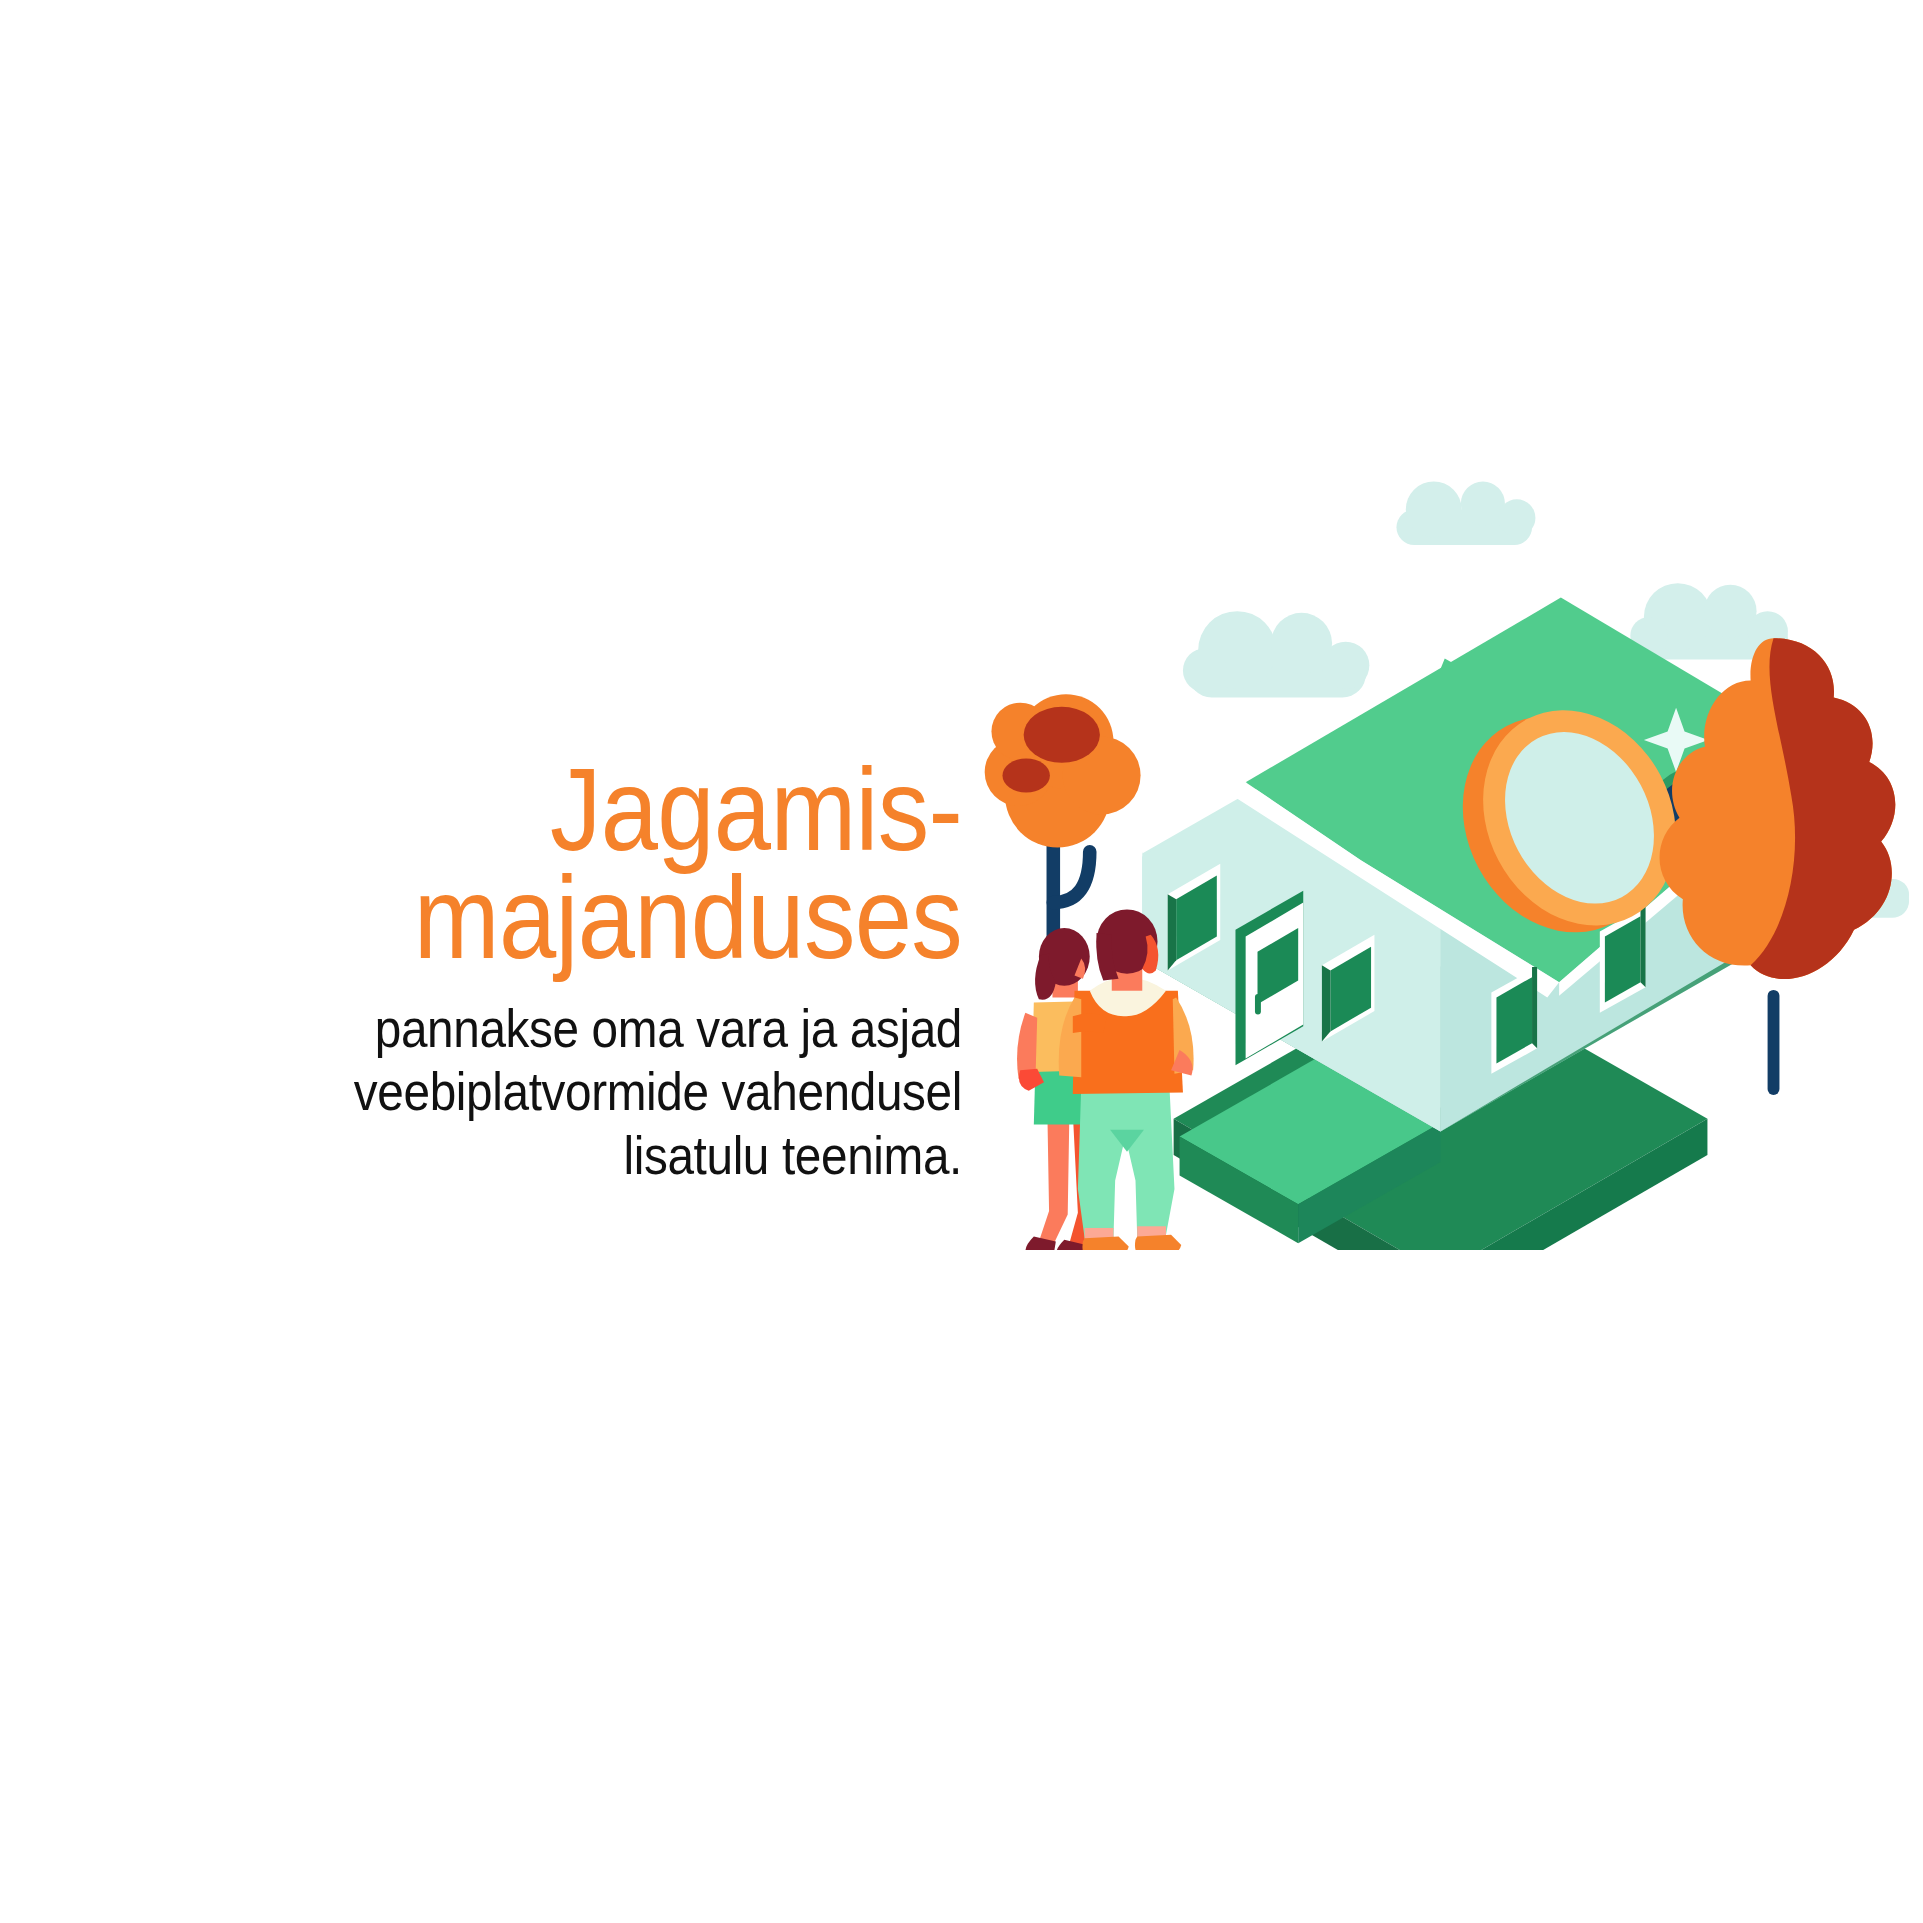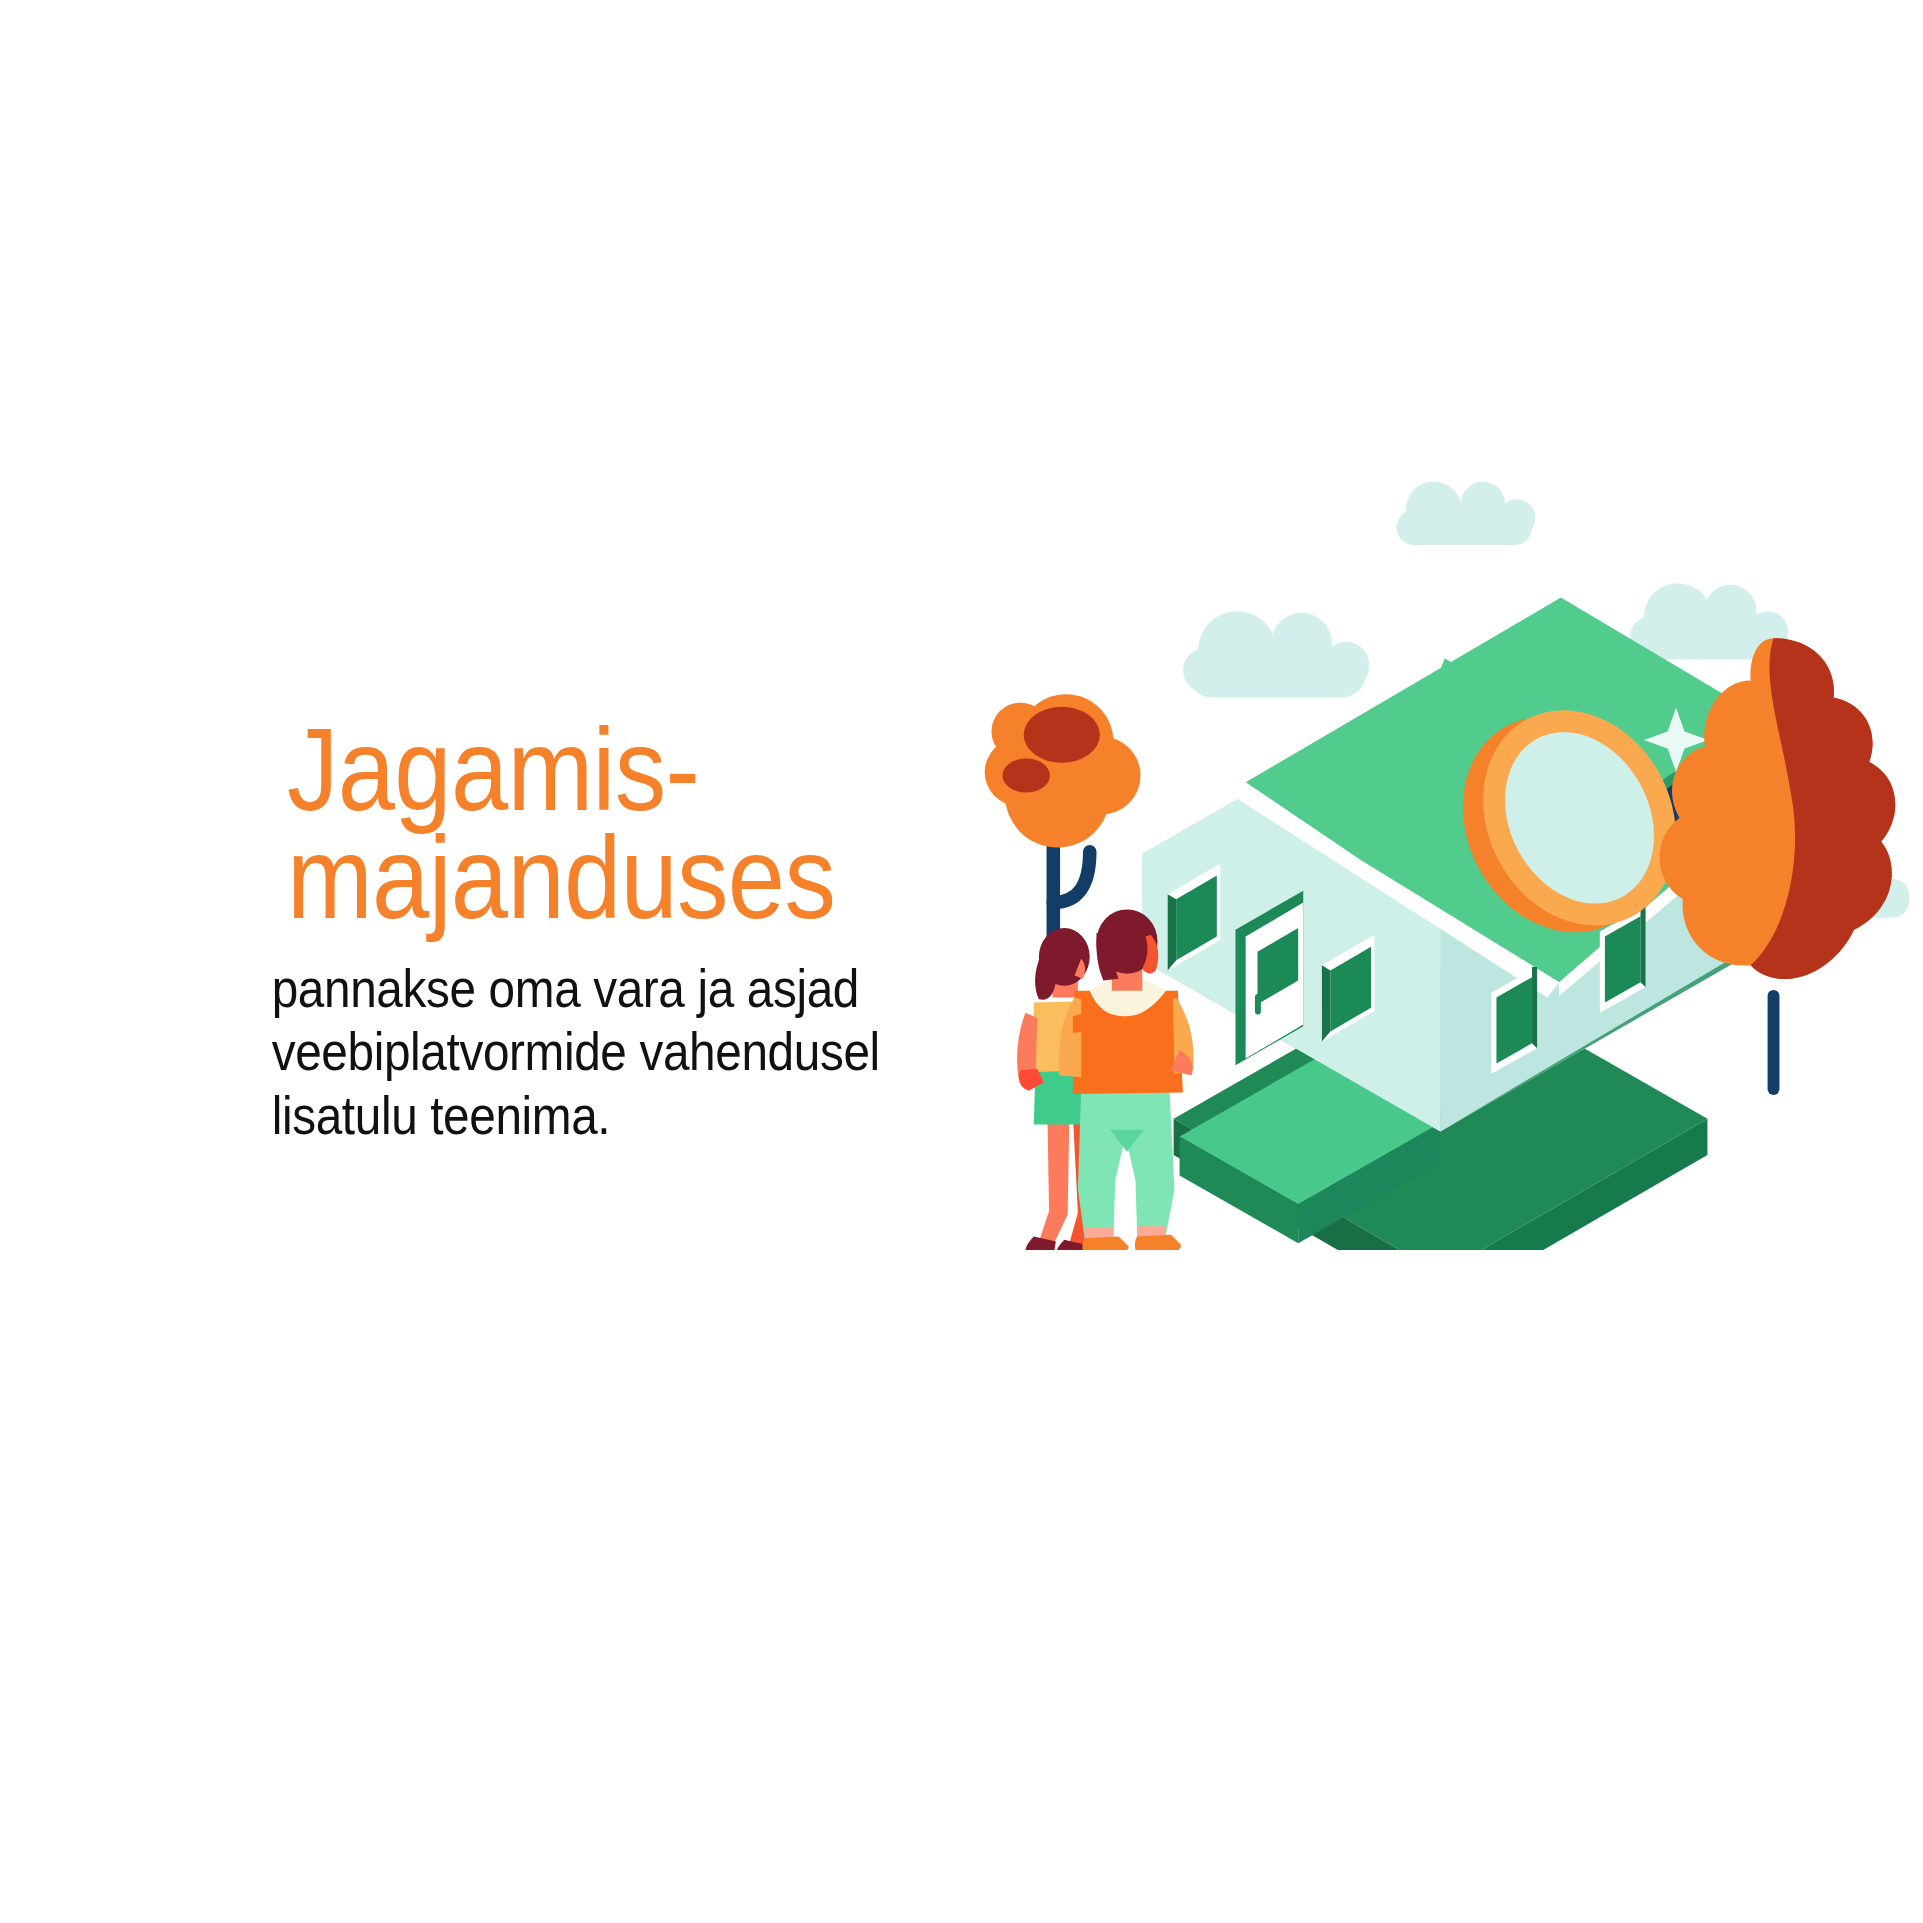--- a/index.html
+++ b/index.html
@@ -19,23 +19,23 @@
   .slide {
     position: absolute;
     inset: 0;
     background: #ffffff;
   }
 
   
   .text-block {
     position: absolute;
     left: 195px;
-    top: 716px;
+    top: 756px;
     width: 767px;
-    text-align: left;
+    text-align: right;
   }
 
   .headline {
     margin: 0;
     color: #F5822B;
     font-family: "Liberation Sans", sans-serif;
     font-weight: 300;
     font-size: 117px;
     line-height: 0.92;
     letter-spacing: -0.8px;

